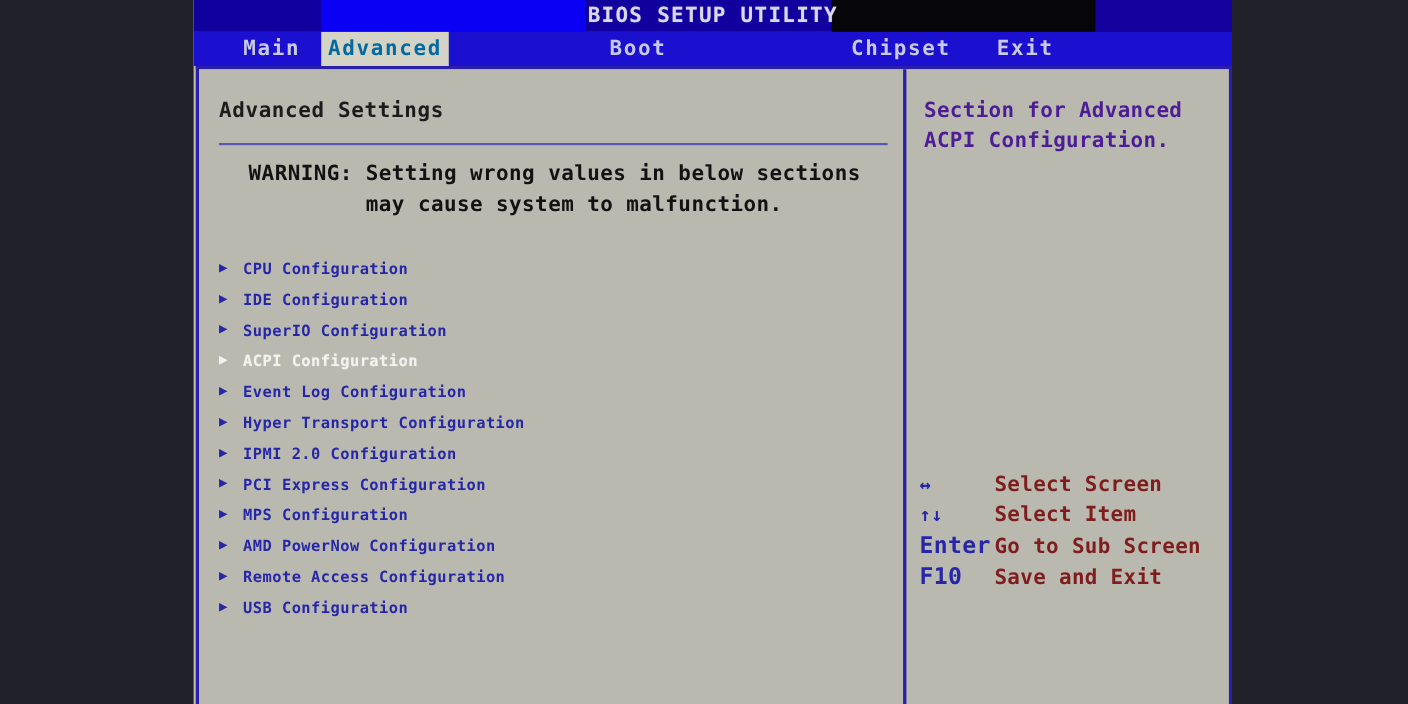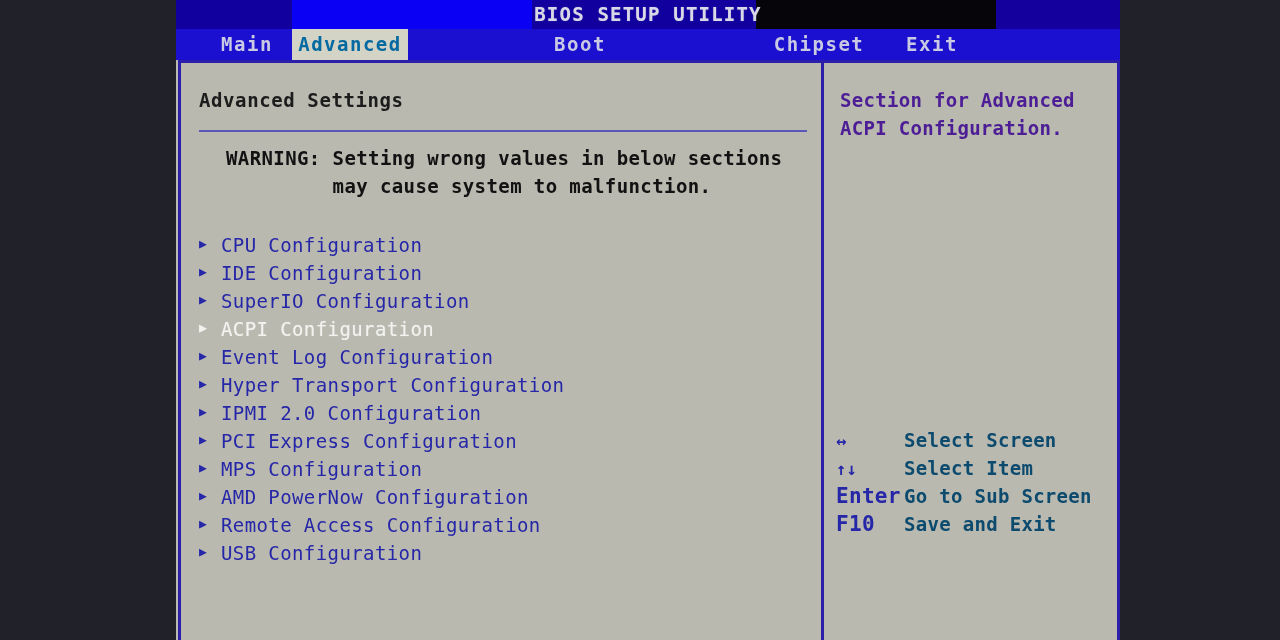--- a/index.html
+++ b/index.html
@@ -188,22 +188,22 @@
     width: 22px;
     color: #2626a8;
     font-size: 13px;
     vertical-align: middle;
     position: relative;
     top: -1px;
   }
   .menu-item .label {
     display: inline-block;
     color: #2626a8;
-    font-size: 19px;
-    font-weight: normal;
+    font-size: 14px;
+    font-weight: bold;
     letter-spacing: 0.4px;
     vertical-align: middle;
   }
   .menu-item.selected .arrow,
   .menu-item.selected .label {
     color: #f2f2ee;
     text-shadow: 0 0 1px rgba(255,255,255,0.5);
   }
 
   
@@ -243,21 +243,21 @@
     color: #2626a8;
     font-size: 21px;
     font-weight: bold;
     letter-spacing: 0.3px;
   }
   .key-row .key.sym {
     font-size: 17px;
   }
   .key-row .desc {
     display: inline-block;
-    color: #0c4a6e;
+    color: #7f1d1d;
     font-size: 19px;
     font-weight: bold;
     letter-spacing: 0.3px;
   }
 </style>
 </head>
 <body>
 
 <div id="screen">
 

